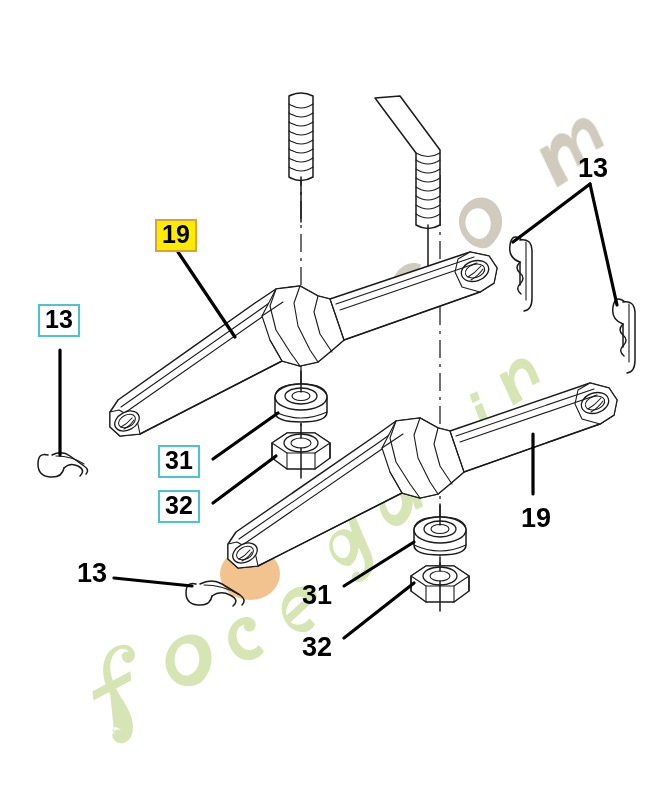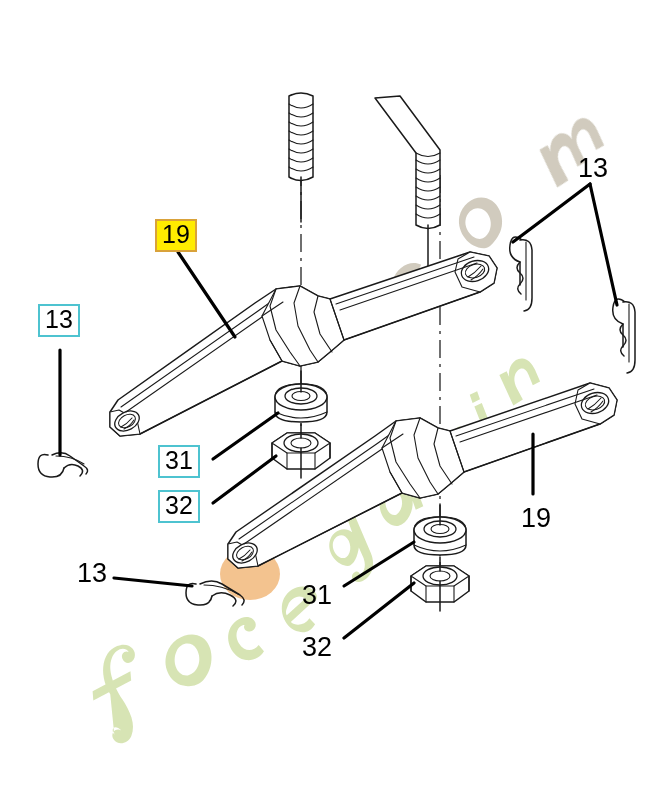--- a/index.html
+++ b/index.html
@@ -17,21 +17,21 @@
   }
   #diagram{
     position:absolute;
     left:0;top:0;
     width:652px;height:800px;
   }
   
   .label{
     position:absolute;
     font-family:"Liberation Sans", sans-serif;
-    font-weight:normal;
+    font-weight:bold;
     color:#000000;
     line-height:1;
     white-space:nowrap;
     letter-spacing:0px;
   }
   .label.plain{
     font-size:27px;
   }
   .label.boxed{
     font-size:25px;

